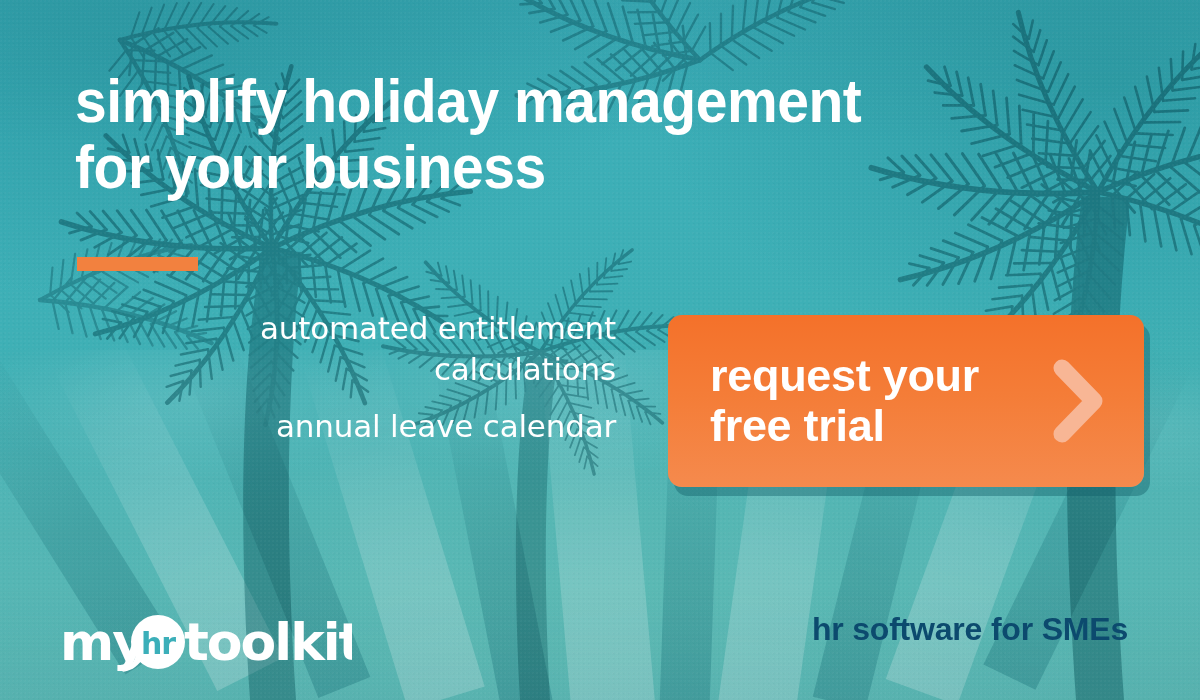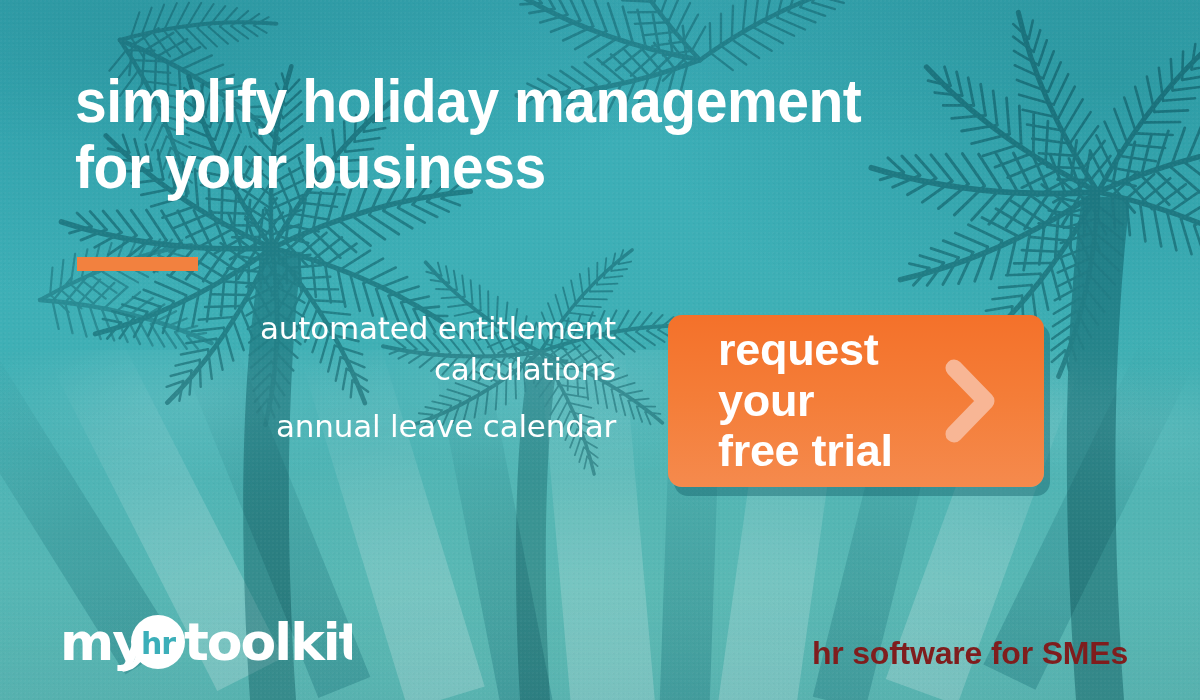--- a/index.html
+++ b/index.html
@@ -115,25 +115,25 @@
     margin-bottom: 16px;
     text-align: right;
   }
   .bullets li:last-child { margin-bottom: 8px; }
 
   
   .cta {
     position: absolute;
     left: 668px;
     top: 315px;
-    width: 376px;
+    width: 476px;
     height: 172px;
     border: none;
     border-radius: 14px;
-    padding: 8px;
+    padding: 0;
     cursor: pointer;
     background: linear-gradient(180deg, #f4712a 0%, #f47d38 48%, #f58a4d 100%);
     box-shadow: 6px 9px 0 rgba(20,95,105,.42);
     display: flex;
     align-items: center;
     justify-content: space-between;
     text-align: left;
   }
   .cta-label {
     color: #ffffff;
@@ -155,22 +155,22 @@
     bottom: 28px;
     display: flex;
     align-items: center;
     height: 58px;
   }
   .logo svg { display: block; }
 
   .tagline {
     position: absolute;
     right: 72px;
-    bottom: 28px;
-    color: #7f1d1d;
+    bottom: 52px;
+    color: #0c4a6e;
     font-family: "Liberation Sans", sans-serif;
     font-weight: 700;
     font-size: 32px;
     letter-spacing: -0.2px;
   }
 </style>
 </head>
 <body>
 
 <div class="banner">

